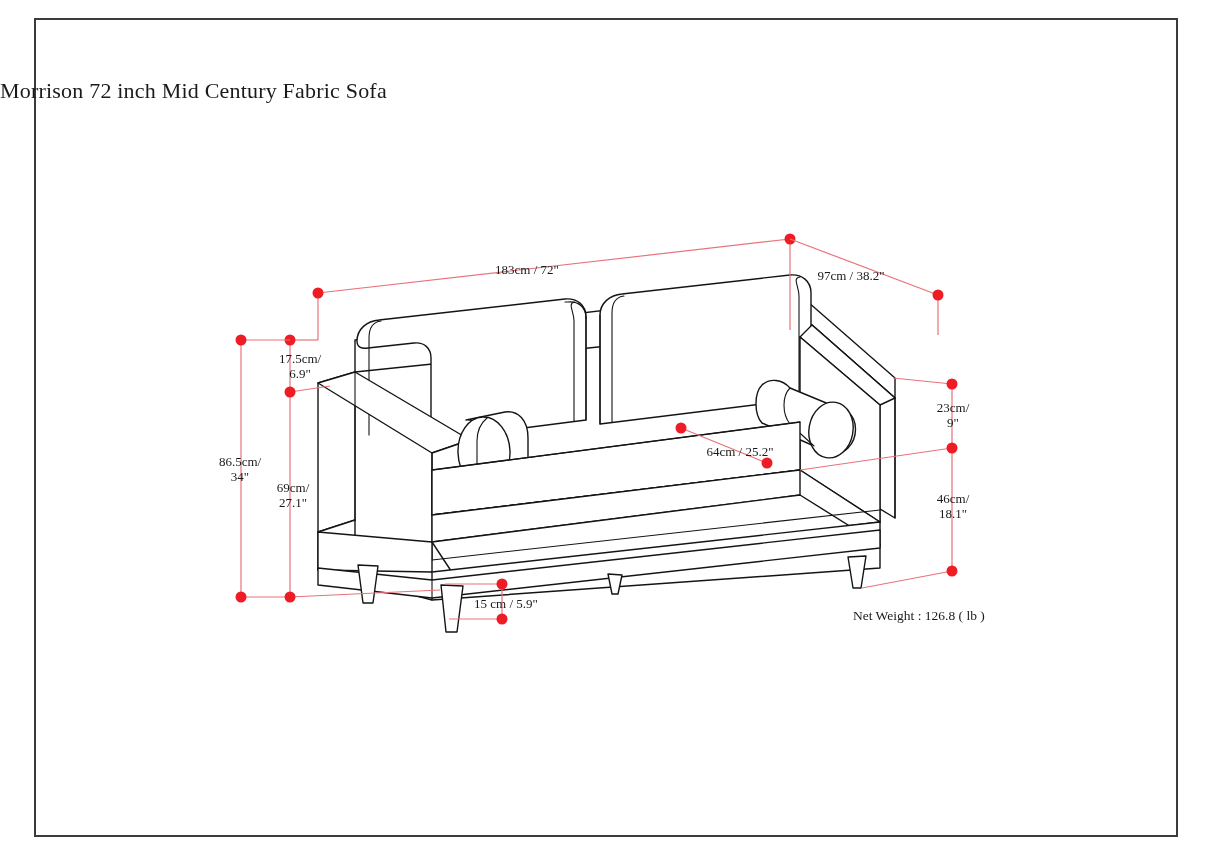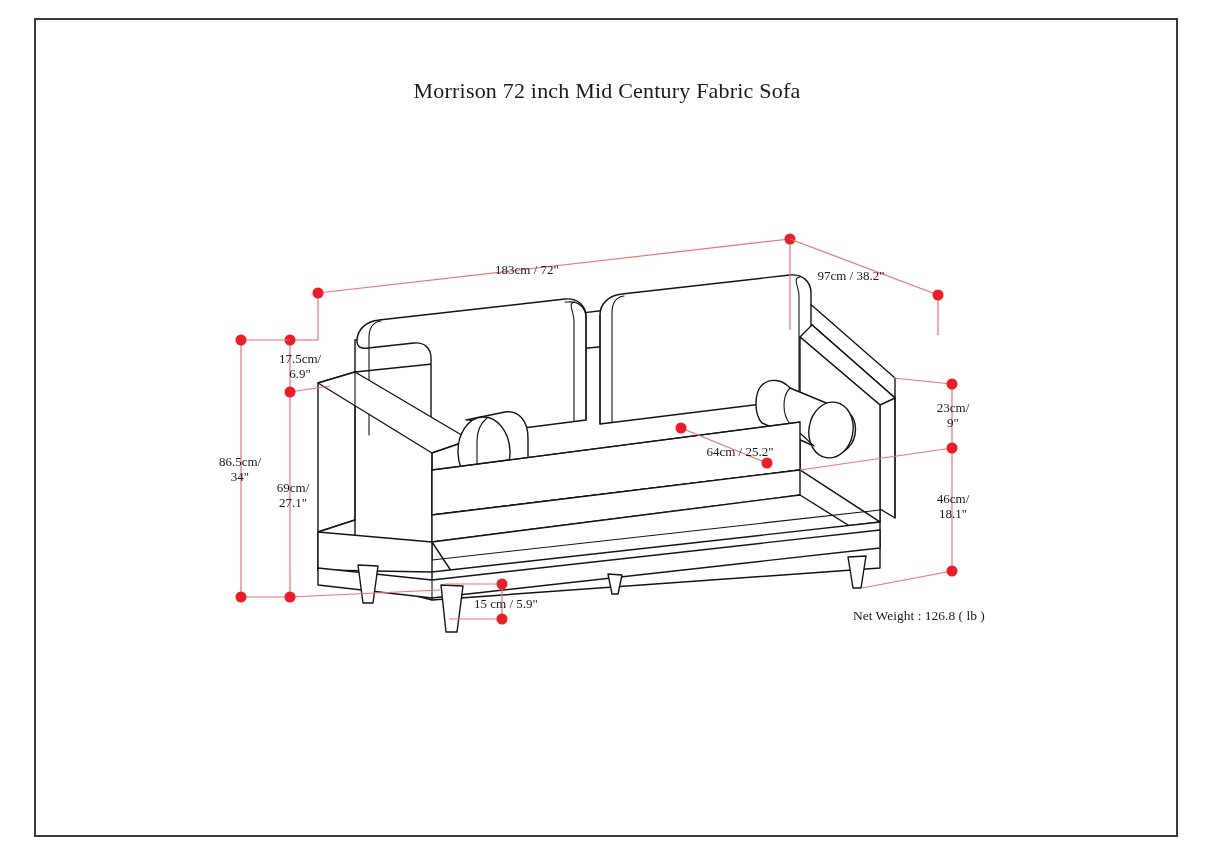--- a/index.html
+++ b/index.html
@@ -27,21 +27,21 @@
     height: 819px;
     border: 2px solid #3b3b3b;
     box-sizing: border-box;
     background: #ffffff;
   }
   #title {
     position: absolute;
     left: 0;
     top: 78px;
     width: 1214px;
-    text-align: center;
+    text-align: left;
     font-family: "Liberation Serif", "DejaVu Serif", serif;
     font-size: 22px;
     color: #1a1a1a;
     letter-spacing: 0.2px;
   }
   #drawing {
     position: absolute;
     left: 0;
     top: 0;
     width: 1214px;

